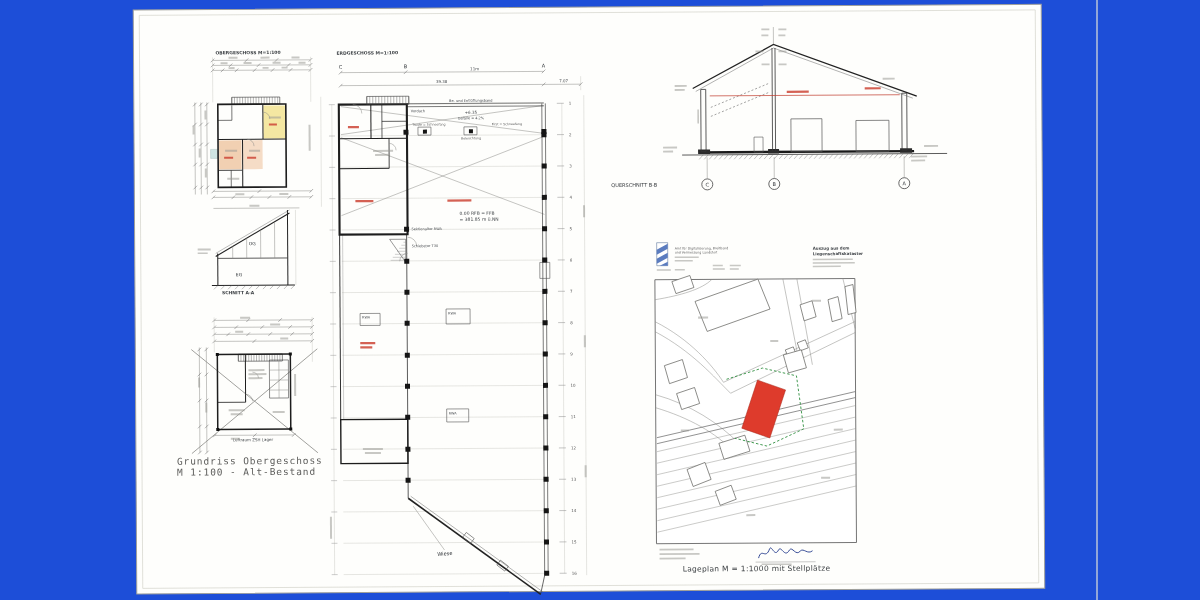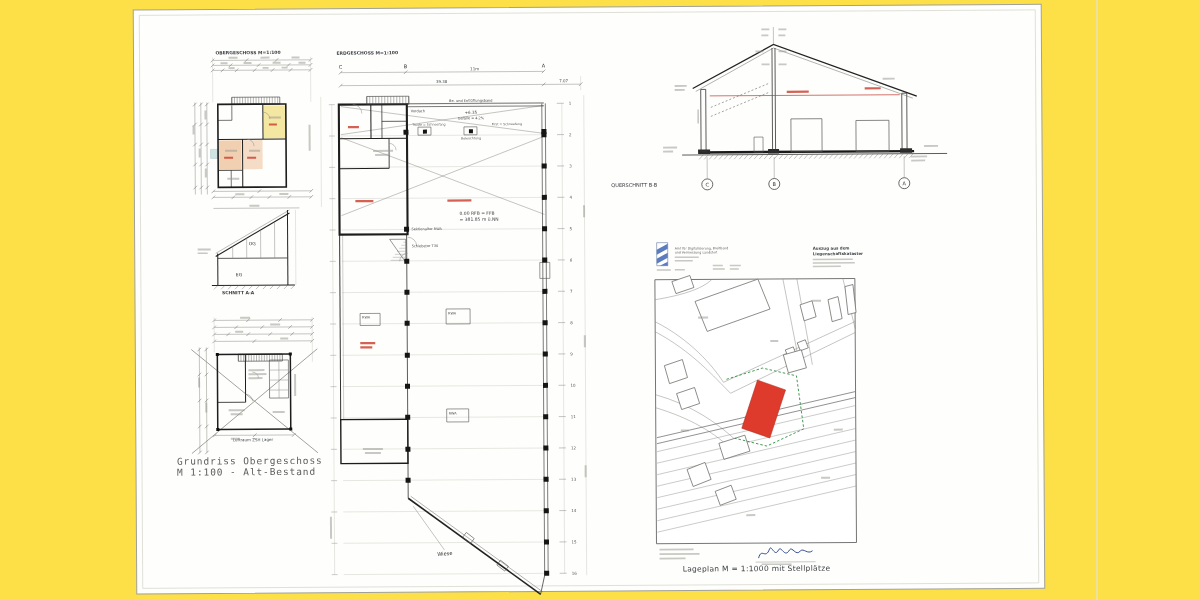--- a/index.html
+++ b/index.html
@@ -1,16 +1,16 @@
 <!DOCTYPE html>
 <html><head>
 <meta charset="utf-8">
 <style>
   html,body{margin:0;padding:0;background:#f3f3ef;}
-  .stage{position:relative;width:1200px;height:600px;background:#fde047;overflow:hidden;
+  .stage{position:relative;width:1200px;height:600px;background:#1d4ed8;overflow:hidden;
          font-family:"DejaVu Sans",sans-serif;}
   svg{position:absolute;left:0;top:0;}
   text{font-family:"DejaVu Sans",sans-serif;}
   .s3{font-size:3.2px;fill:#5a5a5a}
   .s35{font-size:3.5px;fill:#4a4e52}
   .s4{font-size:4px;fill:#44484c}
   .s45{font-size:4.5px;fill:#3c4044}
   .s5{font-size:5px;fill:#34383c}
   .s75{font-size:7.5px;fill:#3d4144;letter-spacing:.3px}
   .mono{font-family:"DejaVu Sans Mono","Liberation Mono",monospace;font-size:9.5px;fill:#5d5d5b;letter-spacing:.9px}

